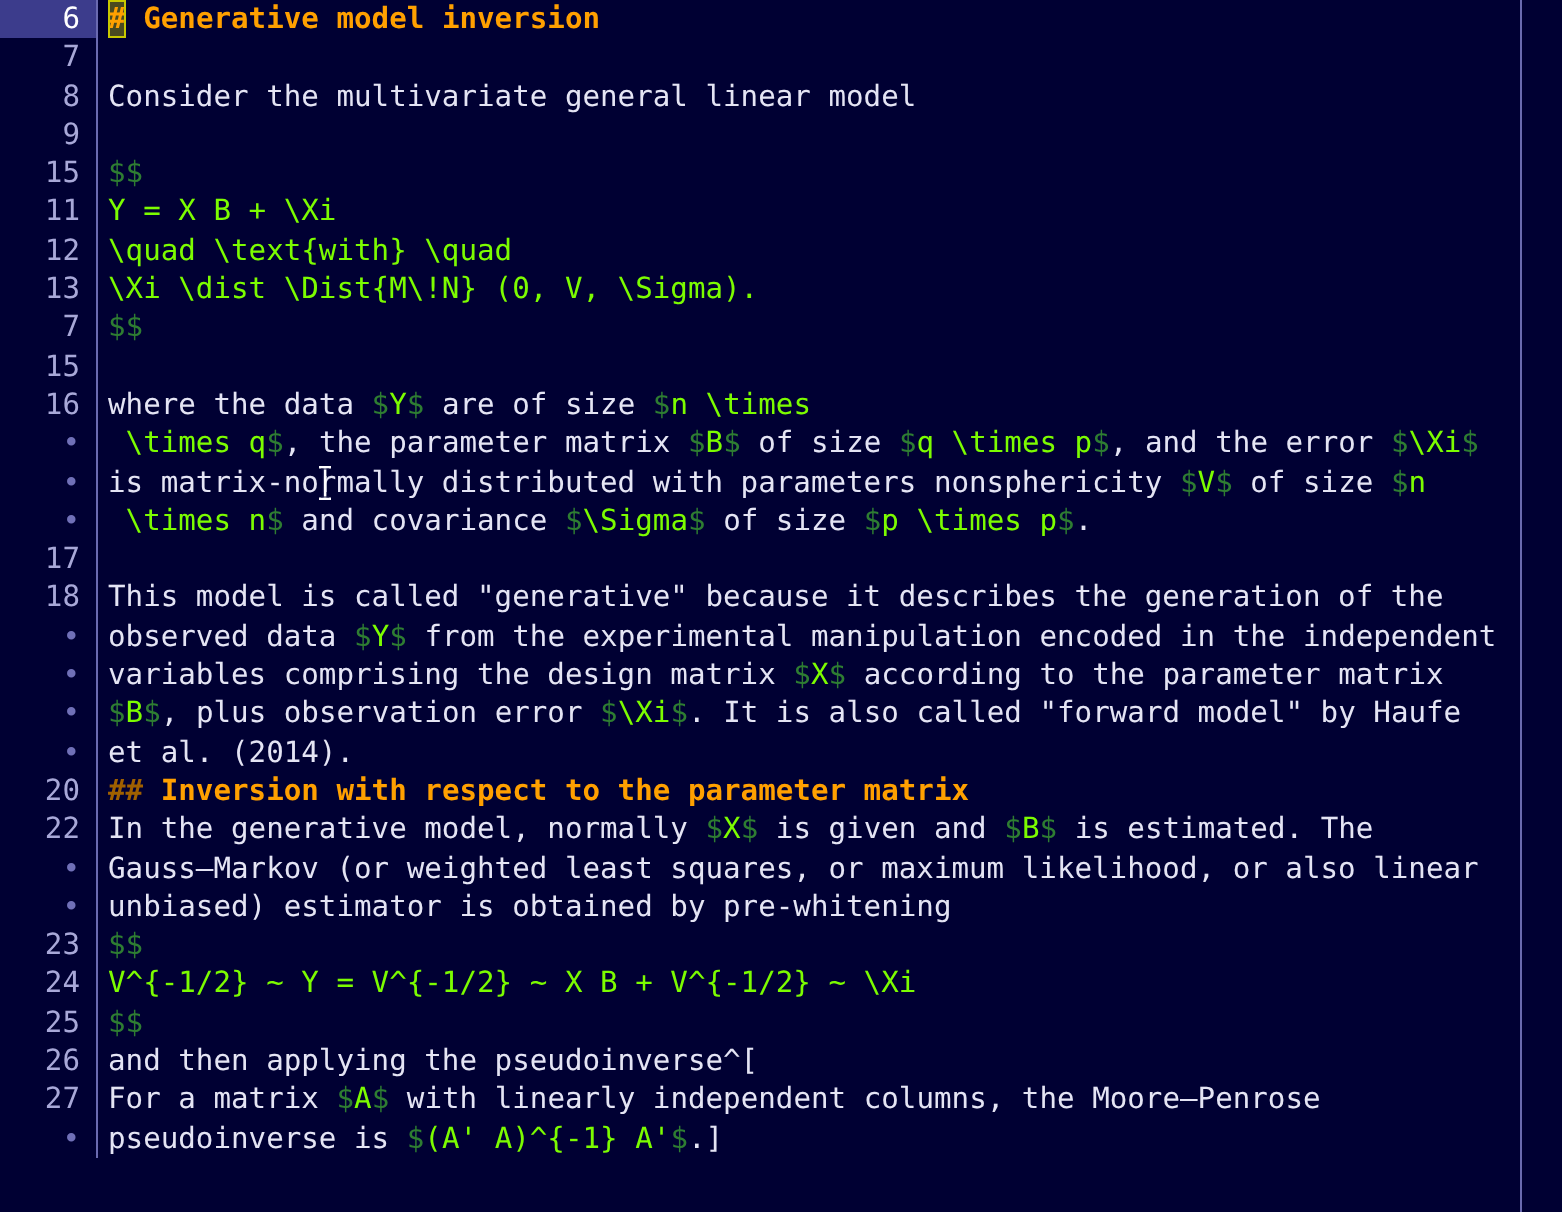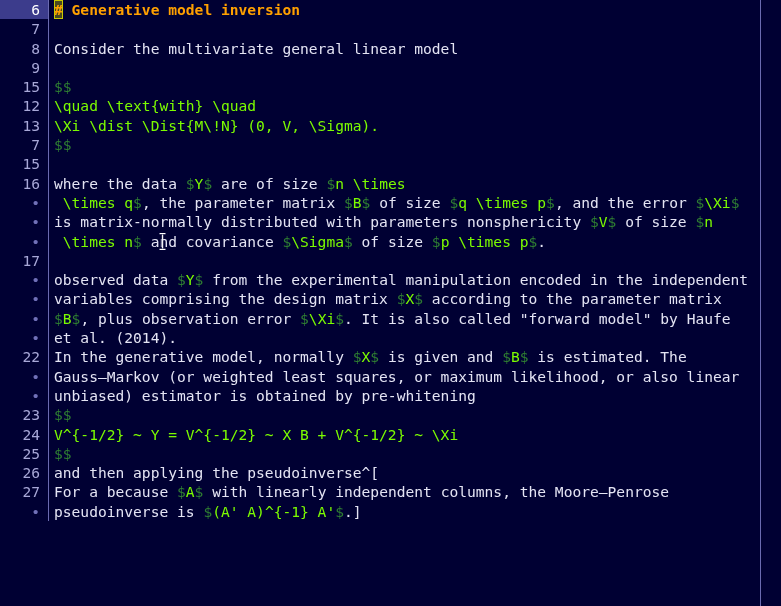--- a/index.html
+++ b/index.html
@@ -118,41 +118,44 @@
 <body>
 
 <div id="editor">
 
   <div class="rows" id="rows">
       <div class="row"><div class="gutter cur">6</div><div class="sep"></div><div class="code"><span class="t-headmark cursor">#</span><span class="t-head"> Generative model inversion</span></div></div>
       <div class="row"><div class="gutter">7</div><div class="sep"></div><div class="code"></div></div>
       <div class="row"><div class="gutter">8</div><div class="sep"></div><div class="code"><span class="t-text">Consider the multivariate general linear model</span></div></div>
       <div class="row"><div class="gutter">9</div><div class="sep"></div><div class="code"></div></div>
       <div class="row"><div class="gutter">15</div><div class="sep"></div><div class="code"><span class="t-delim">$$</span></div></div>
+      <div class="row"><div class="gutter">11</div><div class="sep"></div><div class="code"><span class="t-math">Y = X B + \Xi</span></div></div>
       <div class="row"><div class="gutter">12</div><div class="sep"></div><div class="code"><span class="t-math">\quad \text{with} \quad</span></div></div>
       <div class="row"><div class="gutter">13</div><div class="sep"></div><div class="code"><span class="t-math">\Xi \dist \Dist{M\!N} (0, V, \Sigma).</span></div></div>
       <div class="row"><div class="gutter">7</div><div class="sep"></div><div class="code"><span class="t-delim">$$</span></div></div>
       <div class="row"><div class="gutter">15</div><div class="sep"></div><div class="code"></div></div>
       <div class="row"><div class="gutter">16</div><div class="sep"></div><div class="code"><span class="t-text">where the data </span><span class="t-delim">$</span><span class="t-math">Y</span><span class="t-delim">$</span><span class="t-text"> are of size </span><span class="t-delim">$</span><span class="t-math">n \times</span></div></div>
       <div class="row"><div class="gutter wrap">•</div><div class="sep"></div><div class="code"><span class="t-math"> \times q</span><span class="t-delim">$</span><span class="t-text">, the parameter matrix </span><span class="t-delim">$</span><span class="t-math">B</span><span class="t-delim">$</span><span class="t-text"> of size </span><span class="t-delim">$</span><span class="t-math">q \times p</span><span class="t-delim">$</span><span class="t-text">, and the error </span><span class="t-delim">$</span><span class="t-math">\Xi</span><span class="t-delim">$</span></div></div>
       <div class="row"><div class="gutter wrap">•</div><div class="sep"></div><div class="code"><span class="t-text">is matrix-normally distributed with parameters nonsphericity </span><span class="t-delim">$</span><span class="t-math">V</span><span class="t-delim">$</span><span class="t-text"> of size </span><span class="t-delim">$</span><span class="t-math">n</span></div></div>
       <div class="row"><div class="gutter wrap">•</div><div class="sep"></div><div class="code"><span class="t-math"> \times n</span><span class="t-delim">$</span><span class="t-text"> and covariance </span><span class="t-delim">$</span><span class="t-math">\Sigma</span><span class="t-delim">$</span><span class="t-text"> of size </span><span class="t-delim">$</span><span class="t-math">p \times p</span><span class="t-delim">$</span><span class="t-text">.</span></div></div>
       <div class="row"><div class="gutter">17</div><div class="sep"></div><div class="code"></div></div>
+      <div class="row"><div class="gutter">18</div><div class="sep"></div><div class="code"><span class="t-text">This model is called "generative" because it describes the generation of the</span></div></div>
       <div class="row"><div class="gutter wrap">•</div><div class="sep"></div><div class="code"><span class="t-text">observed data </span><span class="t-delim">$</span><span class="t-math">Y</span><span class="t-delim">$</span><span class="t-text"> from the experimental manipulation encoded in the independent</span></div></div>
       <div class="row"><div class="gutter wrap">•</div><div class="sep"></div><div class="code"><span class="t-text">variables comprising the design matrix </span><span class="t-delim">$</span><span class="t-math">X</span><span class="t-delim">$</span><span class="t-text"> according to the parameter matrix</span></div></div>
       <div class="row"><div class="gutter wrap">•</div><div class="sep"></div><div class="code"><span class="t-delim">$</span><span class="t-math">B</span><span class="t-delim">$</span><span class="t-text">, plus observation error </span><span class="t-delim">$</span><span class="t-math">\Xi</span><span class="t-delim">$</span><span class="t-text">. It is also called "forward model" by Haufe</span></div></div>
       <div class="row"><div class="gutter wrap">•</div><div class="sep"></div><div class="code"><span class="t-text">et al. (2014).</span></div></div>
+      <div class="row"><div class="gutter">20</div><div class="sep"></div><div class="code"><span class="t-headmark">##</span><span class="t-head"> Inversion with respect to the parameter matrix</span></div></div>
       <div class="row"><div class="gutter">22</div><div class="sep"></div><div class="code"><span class="t-text">In the generative model, normally </span><span class="t-delim">$</span><span class="t-math">X</span><span class="t-delim">$</span><span class="t-text"> is given and </span><span class="t-delim">$</span><span class="t-math">B</span><span class="t-delim">$</span><span class="t-text"> is estimated. The</span></div></div>
       <div class="row"><div class="gutter wrap">•</div><div class="sep"></div><div class="code"><span class="t-text">Gauss–Markov (or weighted least squares, or maximum likelihood, or also linear</span></div></div>
       <div class="row"><div class="gutter wrap">•</div><div class="sep"></div><div class="code"><span class="t-text">unbiased) estimator is obtained by pre-whitening</span></div></div>
       <div class="row"><div class="gutter">23</div><div class="sep"></div><div class="code"><span class="t-delim">$$</span></div></div>
       <div class="row"><div class="gutter">24</div><div class="sep"></div><div class="code"><span class="t-math">V^{-1/2} ~ Y = V^{-1/2} ~ X B + V^{-1/2} ~ \Xi</span></div></div>
       <div class="row"><div class="gutter">25</div><div class="sep"></div><div class="code"><span class="t-delim">$$</span></div></div>
       <div class="row"><div class="gutter">26</div><div class="sep"></div><div class="code"><span class="t-text">and then applying the pseudoinverse^[</span></div></div>
-      <div class="row"><div class="gutter">27</div><div class="sep"></div><div class="code"><span class="t-text">For a because </span><span class="t-delim">$</span><span class="t-math">A</span><span class="t-delim">$</span><span class="t-text"> with linearly independent columns, the Moore–Penrose</span></div></div>
+      <div class="row"><div class="gutter">27</div><div class="sep"></div><div class="code"><span class="t-text">For a matrix </span><span class="t-delim">$</span><span class="t-math">A</span><span class="t-delim">$</span><span class="t-text"> with linearly independent columns, the Moore–Penrose</span></div></div>
       <div class="row"><div class="gutter wrap">•</div><div class="sep"></div><div class="code"><span class="t-text">pseudoinverse is </span><span class="t-delim">$</span><span class="t-math">(A' A)^{-1} A'</span><span class="t-delim">$</span><span class="t-text">.]</span></div></div>
     </div>
 
   <div class="colguide"></div>
 
   <span class="mouse-pointer">
     <svg width="7" height="17" viewBox="0 0 7 17" xmlns="http://www.w3.org/2000/svg">
       <path d="M0.5 0.5 H6.5 M3.5 0.5 V16.5 M0.5 16.5 H6.5" stroke="#ffffff" stroke-width="1.4" fill="none"></path>
       <path d="M1.5 1.5 H5.5 M2.6 1.5 V15.5 M1.5 15.5 H5.5" stroke="#1a1a4a" stroke-width="0.5" fill="none"></path>
     </svg>

